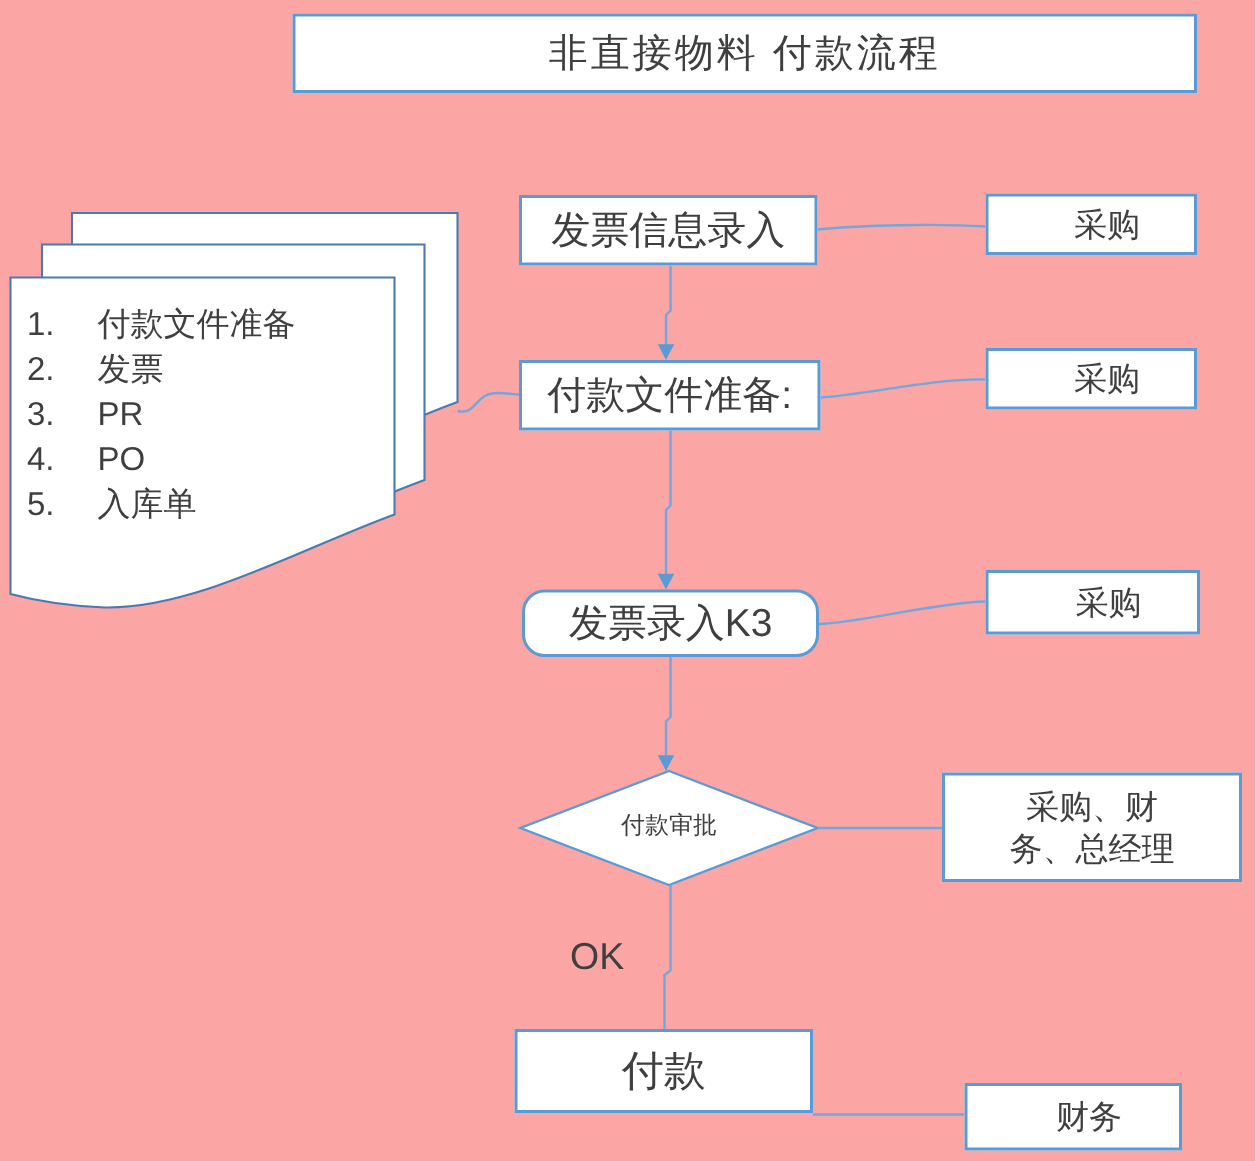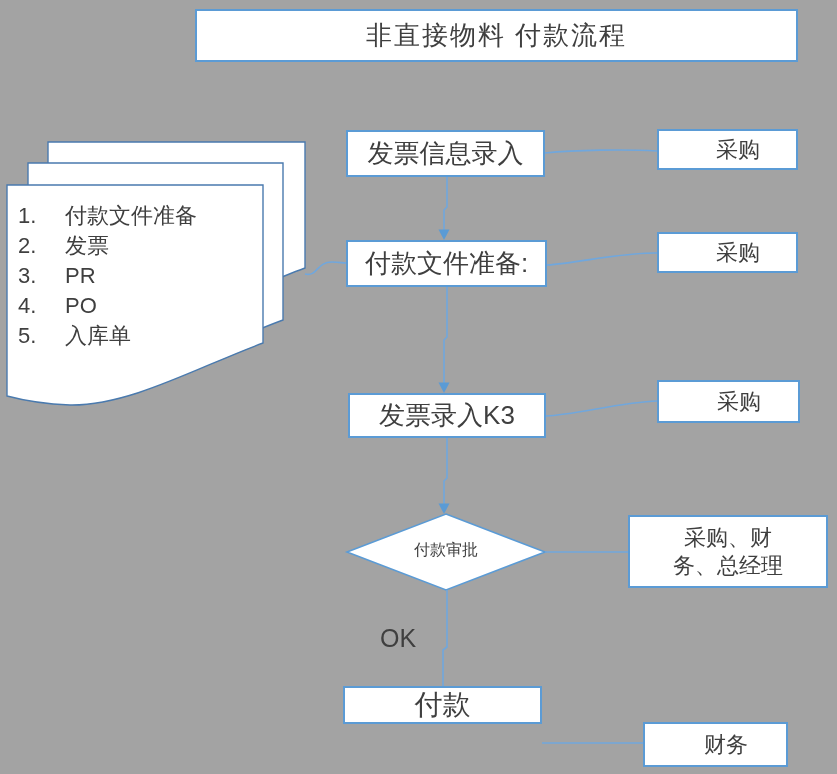--- a/index.html
+++ b/index.html
@@ -3,21 +3,21 @@
 <meta charset="utf-8">
 <style>
   * { margin: 0; padding: 0; box-sizing: border-box; }
   html, body { background: #ffffff; }
   body { font-family: "Liberation Sans", "DejaVu Sans", sans-serif; color: #3f3f3f; }
 
   .canvas {
     position: relative;
     width: 837px;
     height: 774px;
-    background: #a3a3a3;
+    background: #fca5a5;
     overflow: hidden;
   }
 
   .layer-svg {
     position: absolute;
     left: 0; top: 0;
     width: 837px; height: 774px;
     z-index: 0;
   }
 
@@ -35,22 +35,22 @@
 
   .title-box {
     left: 195px; top: 9px; width: 603px; height: 53px;
     font-size: 26px;
     letter-spacing: 2px;
   }
 
   .step { font-size: 26px; }
   .step-1 { left: 346px; top: 130px; width: 199px; height: 47px; }
   .step-2 { left: 346px; top: 240px; width: 201px; height: 47px; }
-  .step-3 { left: 348px; top: 393px; width: 198px; height: 45px; }
-  .step-final { left: 343px; top: 686px; width: 199px; height: 38px; font-size: 28px; align-items: center; }
+  .step-3 { left: 348px; top: 393px; width: 198px; height: 45px; border-radius: 15px; }
+  .step-final { left: 343px; top: 686px; width: 199px; height: 56px; font-size: 28px; align-items: center; }
 
   .owner { font-size: 22px; line-height: 28px; padding-left: 21px; }
   .owner-1 { left: 657px; top: 129px; width: 141px; height: 41px; }
   .owner-2 { left: 657px; top: 232px; width: 141px; height: 41px; }
   .owner-3 { left: 657px; top: 380px; width: 143px; height: 43px; }
   .owner-4 { left: 628px; top: 515px; width: 200px; height: 73px; padding: 0 38px; }
   .owner-5 { left: 643px; top: 722px; width: 145px; height: 45px; }
 
   .decision-label {
     position: absolute;

